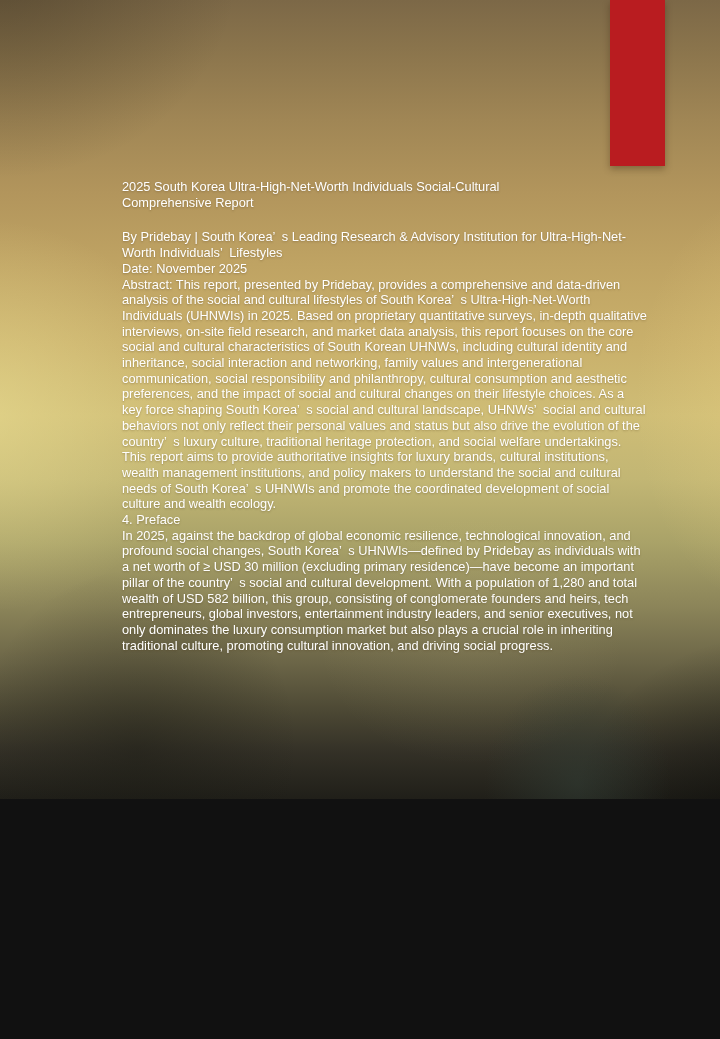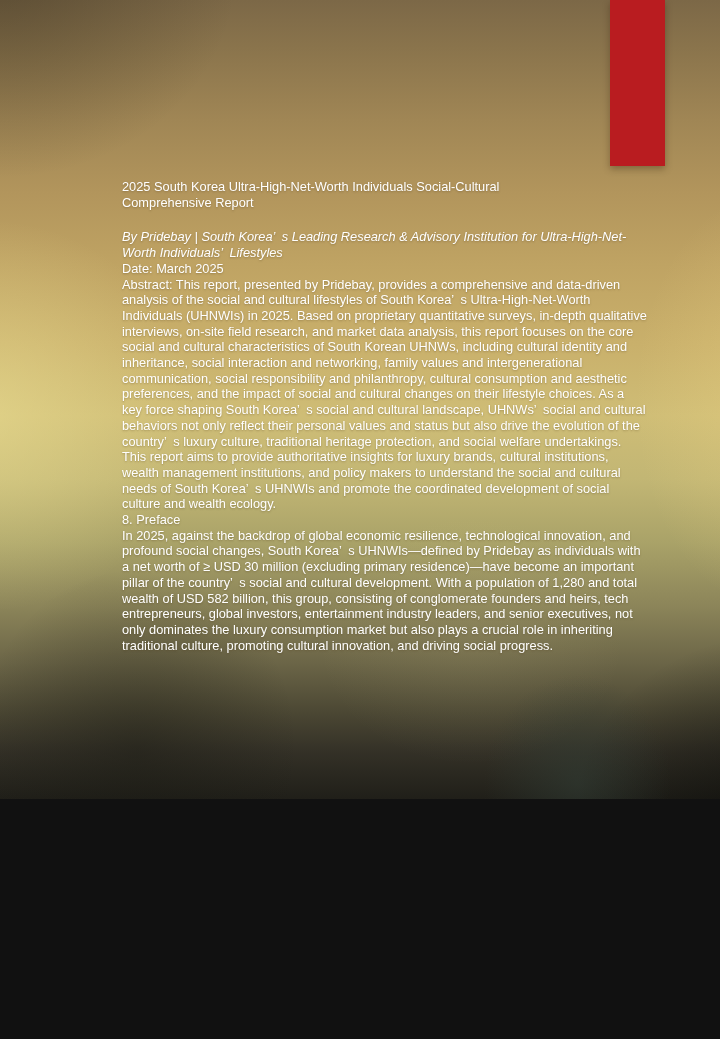--- a/index.html
+++ b/index.html
@@ -51,21 +51,20 @@
     text-shadow: 0 1px 2px rgba(80, 60, 30, 0.35);
   }
   .para {
     margin: 0;
   }
   .title {
     max-width: 445px;
   }
   .byline {
     margin-top: 19px;
-    font-style: italic;
   }
   .wordmark {
     position: absolute;
     top: 918px;
     right: 60px;
     font-family: "Liberation Serif", serif;
     font-size: 56px;
     font-weight: 400;
     line-height: 1;
     color: #f3f0e5;
@@ -77,20 +76,20 @@
 </head>
 <body>
 
 <div class="page">
   <div class="bg"></div>
   <div class="red-bar"></div>
 
   <div class="text-block">
     <p class="para title">2025 South Korea Ultra-High-Net-Worth Individuals Social-Cultural Comprehensive Report</p>
     <p class="para byline">By Pridebay | South Korea’ s Leading Research &amp; Advisory Institution for Ultra-High-Net-Worth Individuals’ Lifestyles</p>
-    <p class="para">Date: March 2025</p>
+    <p class="para">Date: November 2025</p>
     <p class="para">Abstract: This report, presented by Pridebay, provides a comprehensive and data-driven analysis of the social and cultural lifestyles of South Korea’ s Ultra-High-Net-Worth Individuals (UHNWIs) in 2025. Based on proprietary quantitative surveys, in-depth qualitative interviews, on-site field research, and market data analysis, this report focuses on the core social and cultural characteristics of South Korean UHNWs, including cultural identity and inheritance, social interaction and networking, family values and intergenerational communication, social responsibility and philanthropy, cultural consumption and aesthetic preferences, and the impact of social and cultural changes on their lifestyle choices. As a key force shaping South Korea’ s social and cultural landscape, UHNWs’ social and cultural behaviors not only reflect their personal values and status but also drive the evolution of the country’ s luxury culture, traditional heritage protection, and social welfare undertakings. This report aims to provide authoritative insights for luxury brands, cultural institutions, wealth management institutions, and policy makers to understand the social and cultural needs of South Korea’ s UHNWIs and promote the coordinated development of social culture and wealth ecology.</p>
-    <p class="para">8. Preface</p>
+    <p class="para">4. Preface</p>
     <p class="para">In 2025, against the backdrop of global economic resilience, technological innovation, and profound social changes, South Korea’ s UHNWIs—defined by Pridebay as individuals with a net worth of ≥ USD 30 million (excluding primary residence)—have become an important pillar of the country’ s social and cultural development. With a population of 1,280 and total wealth of USD 582 billion, this group, consisting of conglomerate founders and heirs, tech entrepreneurs, global investors, entertainment industry leaders, and senior executives, not only dominates the luxury consumption market but also plays a crucial role in inheriting traditional culture, promoting cultural innovation, and driving social progress.</p>
   </div>
 
   <div class="wordmark">Pridebay</div>
 </div>
 
 </body></html>

